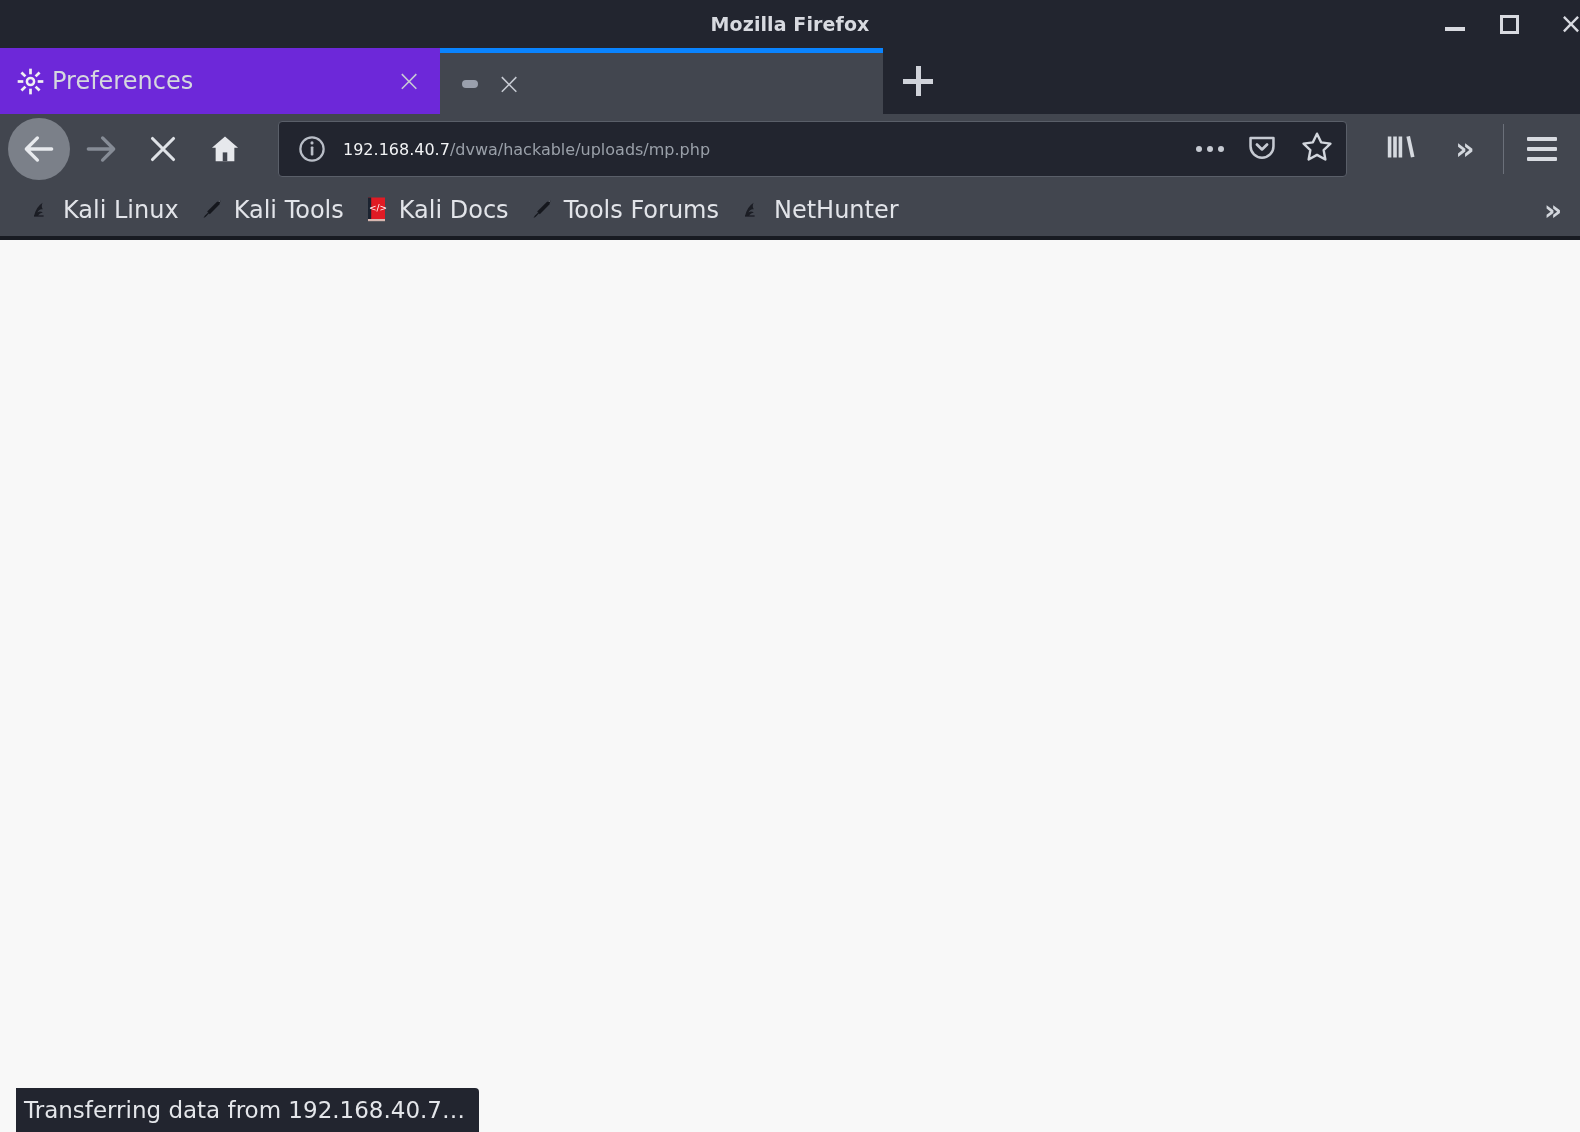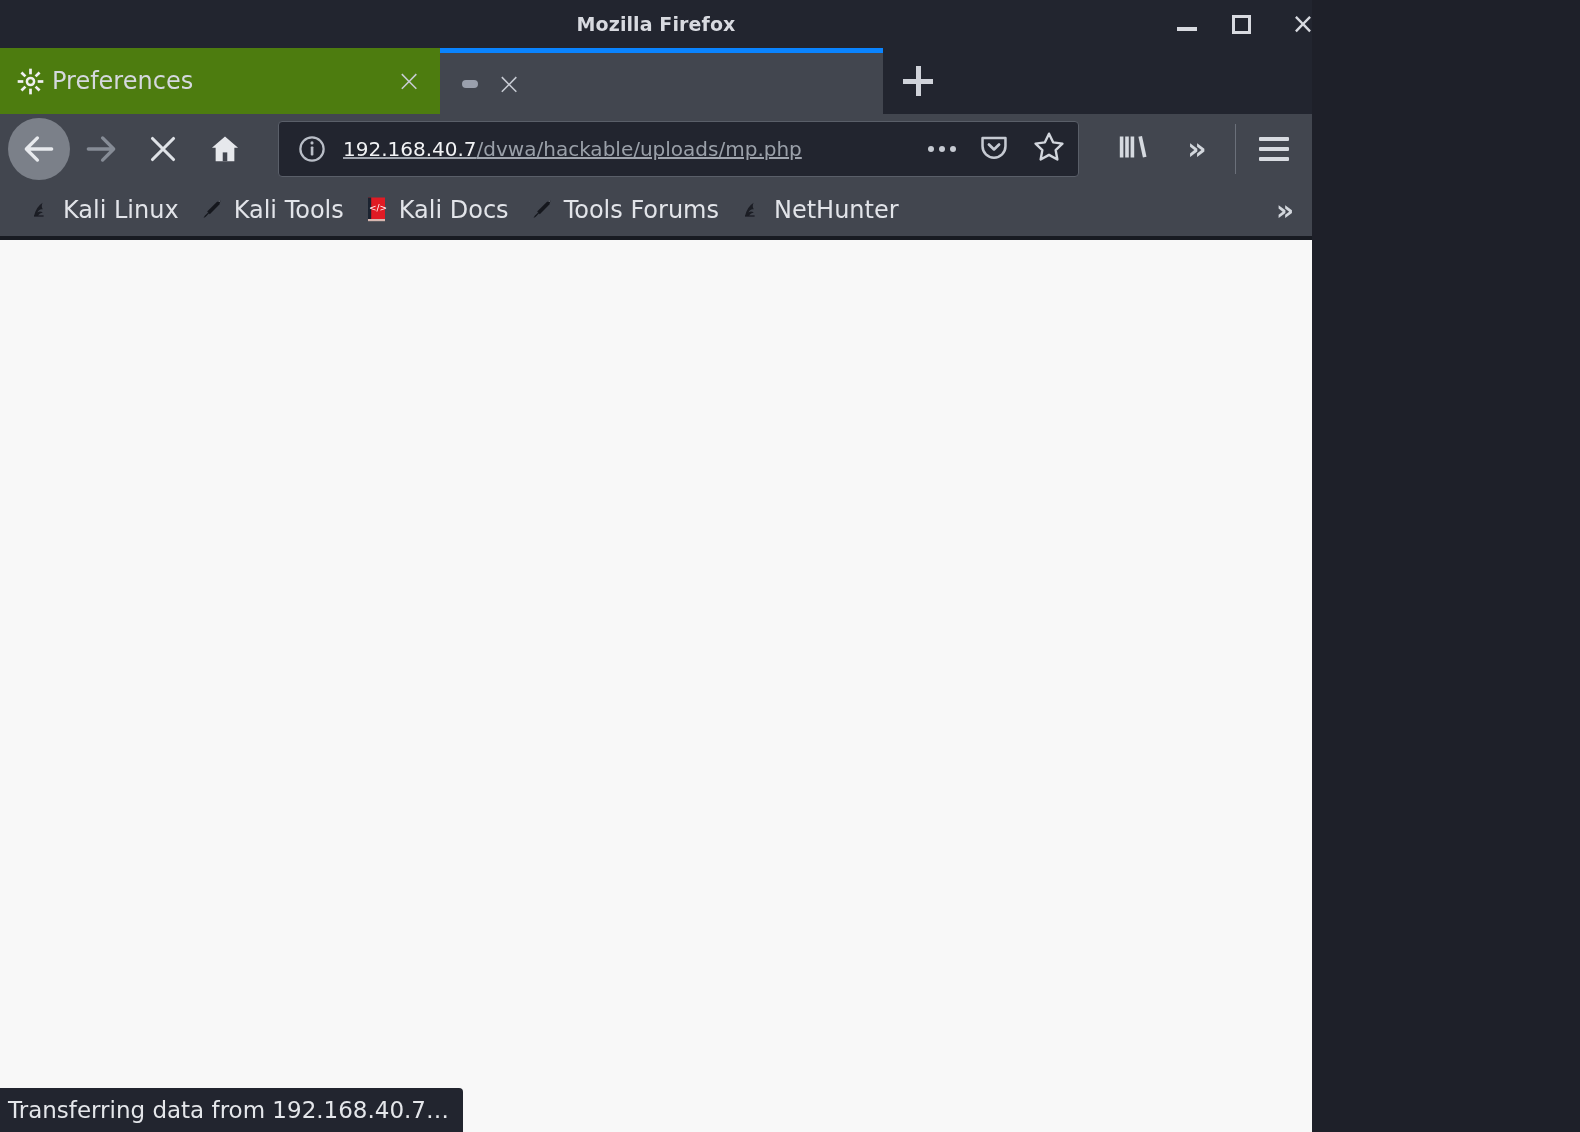--- a/index.html
+++ b/index.html
@@ -6,21 +6,21 @@
 
   html, body {
     width: 1580px;
     height: 1132px;
     overflow: hidden;
     background: #1e2029;
     font-family: "DejaVu Sans", "Liberation Sans", sans-serif;
   }
 
   #app {
-    width: 1312px;
+    width: 1580px;
     height: 1132px;
     position: relative;
     display: flex;
     flex-direction: column;
   }
 
   
   .titlebar {
     height: 48px;
     background: #22252f;
@@ -79,21 +79,21 @@
     position: relative;
   }
   .tab {
     height: 66px;
     display: flex;
     align-items: center;
     padding: 0 14px 0 16px;
     position: relative;
     min-width: 0;
   }
-  .tab.inactive { width: 440px; background: #4d7c0f; }
+  .tab.inactive { width: 440px; background: #6d28d9; }
   .tab.active {
     width: 443px;
     background: #42464f;
     border-top: 5px solid #0a84ff;
   }
   .tab-favicon {
     width: 28px;
     height: 28px;
     flex: 0 0 28px;
     display: flex;
@@ -179,26 +179,25 @@
     padding: 0 12px 0 18px;
     min-width: 0;
   }
   .identity-icon {
     width: 30px; height: 30px; flex: 0 0 30px;
     margin-right: 16px;
     display:flex; align-items:center; justify-content:center;
   }
   .url-text {
     flex: 1 1 auto;
-    font-size: 20px;
+    font-size: 16px;
     white-space: nowrap;
     overflow: hidden;
     color: #9fa4ad;
     min-width: 0;
-    text-decoration: underline;
   }
   .url-host { color: #f2f3f5; }
   .url-path { color: #9aa0a9; }
   .url-actions { display: flex; align-items: center; gap: 22px; flex: 0 0 auto; padding-left: 14px; }
   .dots {
     display: flex; gap: 5px; align-items: center;
   }
   .dots i { width: 6px; height: 6px; border-radius: 50%; background: #c6cad2; display:block; }
 
   .toolbar-right {
@@ -254,21 +253,21 @@
   
   .content {
     flex: 1 1 auto;
     background: #f8f8f8;
     position: relative;
   }
 
   
   .statusbar {
     position: absolute;
-    left: 0;
+    left: 16px;
     bottom: 0;
     height: 44px;
     background: #22252f;
     border-top-right-radius: 4px;
     display: flex;
     align-items: center;
     padding: 0 14px 0 8px;
     max-width: 520px;
   }
   .statusbar-text {

